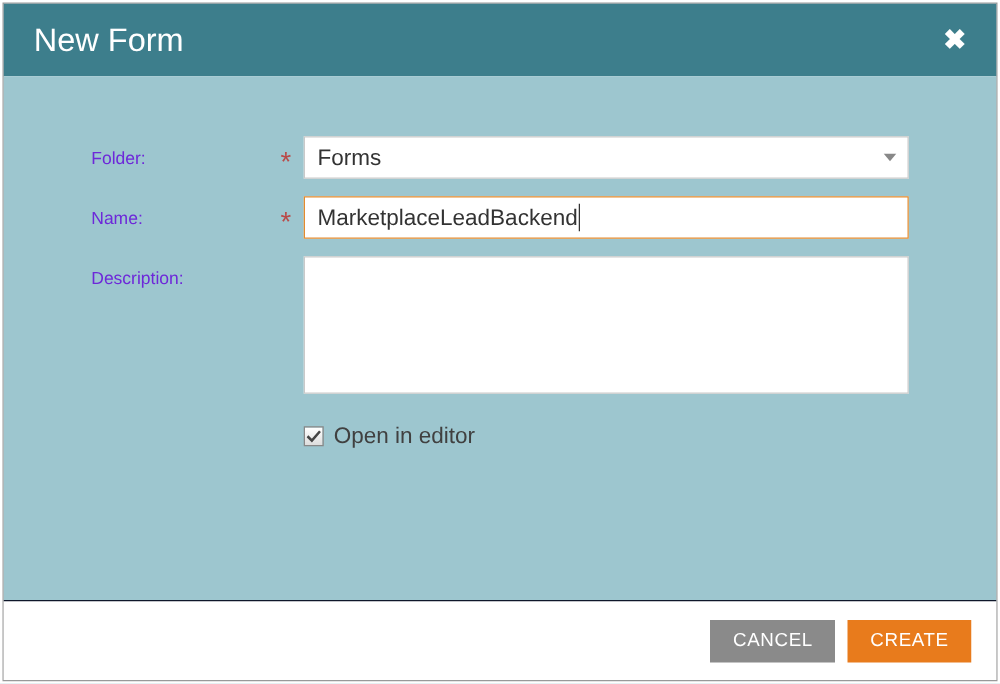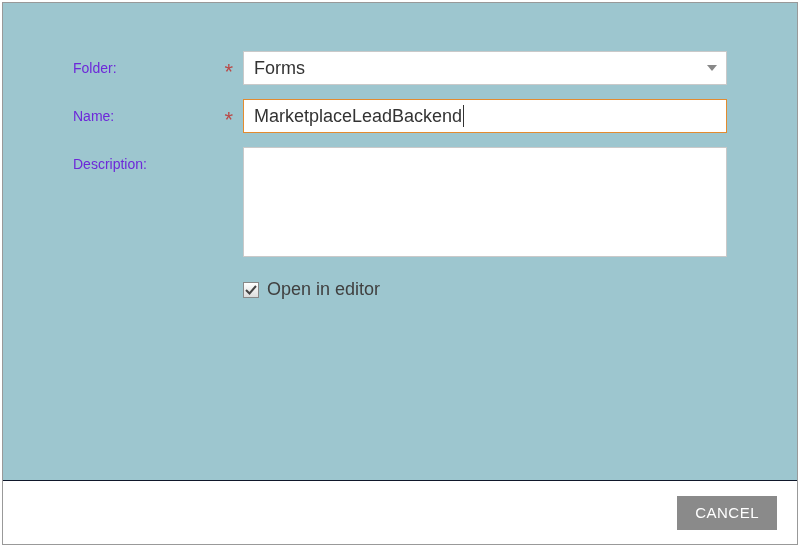--- a/index.html
+++ b/index.html
@@ -186,20 +186,24 @@
       background: #8a8a8a;
     }
     .btn-create {
       background: #e87b1c;
     }
   </style>
 </head>
 <body>
 
 <div class="dialog">
+  <div class="titlebar">
+    <div class="titlebar-title">New Form</div>
+    <div class="close-icon">✖</div>
+  </div>
 
   <div class="body">
 
     <div class="form-row">
       <div class="label-cell">
         <span class="label-text">Folder:</span>
         <span class="required-star">*</span>
       </div>
       <div class="field-cell">
         <div class="select-wrap">
@@ -239,14 +243,15 @@
           <path d="M1 6 L4.5 9.5 L11 2" stroke="#444" stroke-width="2" fill="none"></path>
         </svg>
       </div>
       <span class="checkbox-label">Open in editor</span>
     </div>
 
   </div>
 
   <div class="footer">
     <button class="btn btn-cancel">CANCEL</button>
+    <button class="btn btn-create">CREATE</button>
   </div>
 </div>
 
 </body></html>

